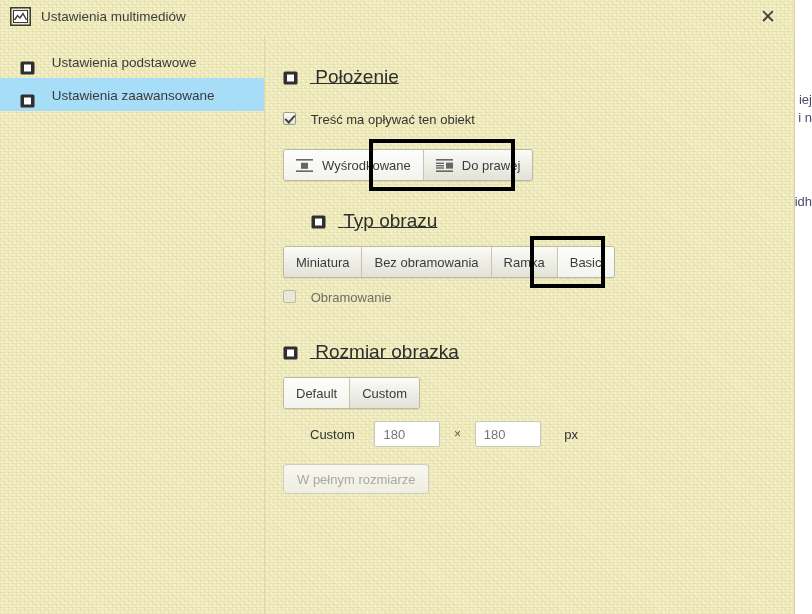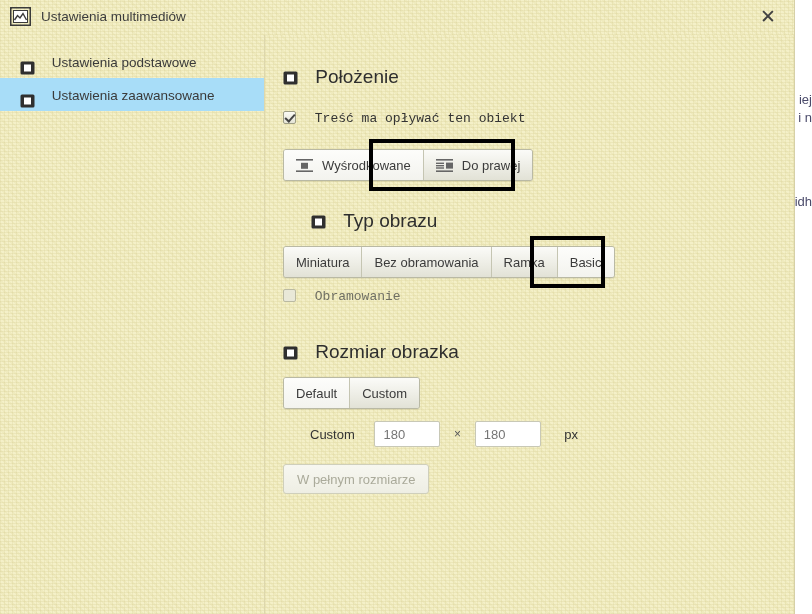--- a/index.html
+++ b/index.html
@@ -144,39 +144,39 @@
     top: 0;
     width: 530px;
     height: 579px;
   }
 
   .section-head {
     position: absolute;
     font-size: 19px;
     color: #2e2e2e;
     white-space: nowrap;
+    text-decoration: underline;
   }
   .section-head .sh-icon {
     display: inline-block;
     vertical-align: middle;
     width: 15px;
     height: 14px;
     margin-right: 12px;
     position: relative;
     top: -2px;
   }
   .section-head .sh-text { vertical-align: middle; }
 
   
   .cbrow {
     position: absolute;
     white-space: nowrap;
     font-size: 13px;
     color: #333;
-    font-family: Liberation Mono, monospace;
   }
   .cbrow .cbox {
     display: inline-block;
     vertical-align: middle;
     width: 13px;
     height: 13px;
     box-sizing: border-box;
     border: 1px solid #9e9e86;
     border-radius: 2px;
     background: linear-gradient(#fbfbf5, #e4e4d6);

